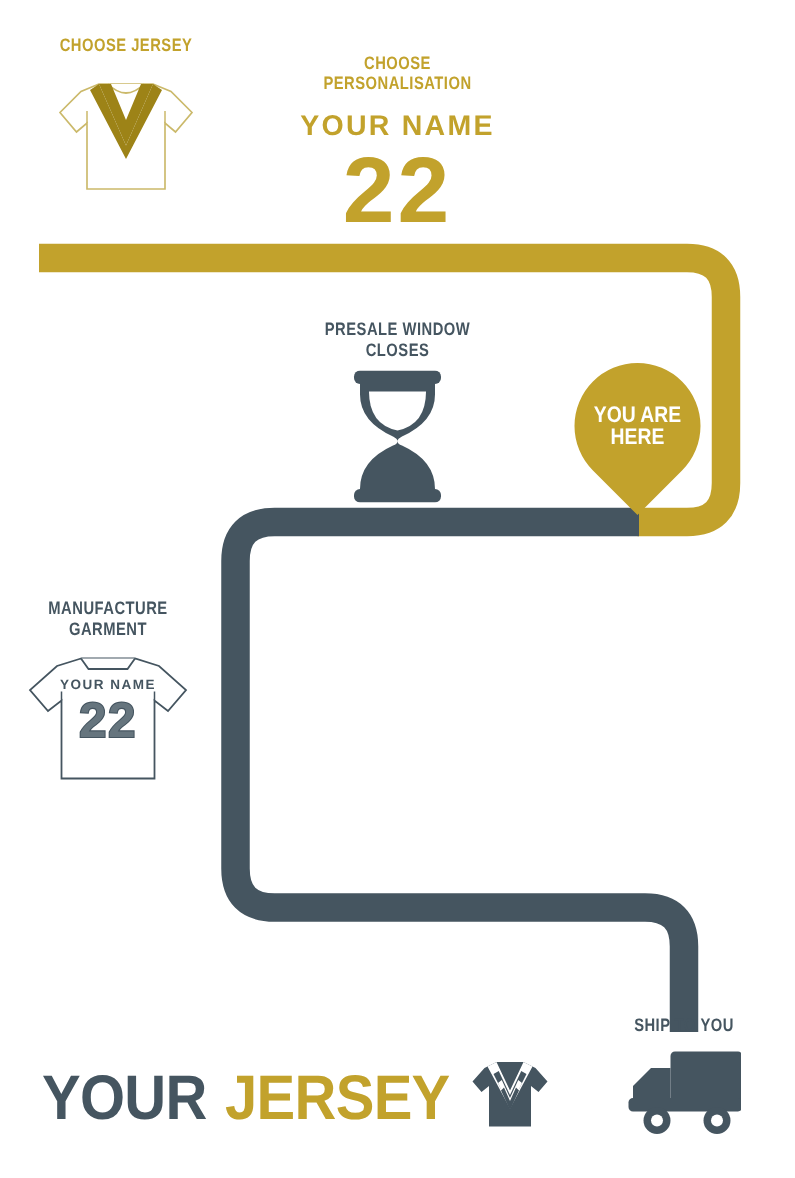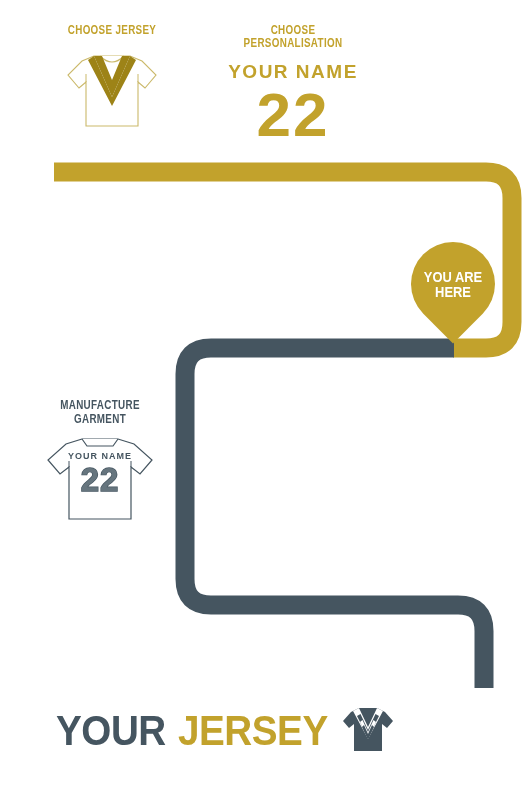--- a/index.html
+++ b/index.html
@@ -9,21 +9,20 @@
   }
   body {
     font-family: "Liberation Sans", sans-serif;
   }
   #canvas {
     position: relative;
     width: 494px;
     height: 785px;
     background: #ffffff;
     overflow: hidden;
-    margin-left: 28px;
   }
   .abs { position: absolute; }
 
   
   .cond {
     font-family: "Liberation Sans Narrow", "Liberation Sans", sans-serif;
     font-weight: bold;
     letter-spacing: 0.4px;
     transform: scaleX(0.82);
     transform-origin: center center;
@@ -117,32 +116,45 @@
         <path d="M76 38 L76 30" fill="none" stroke="#CBB96A" stroke-width="1"></path>
 
         <path d="M38 12 Q50 24 62 12" fill="#ffffff" stroke="#CBB96A" stroke-width="1.1"></path>
 
         <path d="M32 12 L50 53 L68 12 L60 12 L50 36 L40 12 Z" fill="#9D8317"></path>
         <path d="M32 12 L50 53 L68 12 L74 16 L50 62 L26 16 Z" fill="#9D8317"></path>
       </svg>
     </div>
   </div>
 
-  <div class="abs" style="left:190px;top:24px;width:150px;">
+  <div class="abs" style="left:190px;top:36px;width:150px;">
     <div class="cond step-title gold-txt">CHOOSE</div>
     <div class="cond step-title gold-txt">PERSONALISATION</div>
     <div class="abs" style="left:0;top:36px;width:150px;">
       <svg width="150" height="82" viewBox="0 0 150 82">
         <text x="75" y="18" text-anchor="middle" font-family="Liberation Sans Narrow, Liberation Sans, sans-serif" font-weight="bold" font-size="19" letter-spacing="1.5" fill="#C2A22C" stroke="#ffffff" stroke-width="0.7" paint-order="stroke">YOUR NAME</text>
         <text x="75" y="76" text-anchor="middle" font-family="Liberation Sans Narrow, Liberation Sans, sans-serif" font-weight="bold" font-size="62" letter-spacing="2" fill="#C2A22C" stroke="#ffffff" stroke-width="2.6" paint-order="stroke">22</text>
       </svg>
     </div>
   </div>
 
 
+  <div class="abs" style="left:195px;top:212px;width:140px;">
+    <div class="cond center-note slate-txt">PRESALE WINDOW</div>
+    <div class="cond center-note slate-txt">CLOSES</div>
+    <div class="abs" style="left:37px;top:35px;">
+      <svg width="66" height="88" viewBox="0 0 66 88">
+        <rect x="4" y="0" width="58" height="9" rx="4" fill="#455560"></rect>
+        <rect x="4" y="79" width="58" height="9" rx="4" fill="#455560"></rect>
+        <path d="M8 9 L58 9 L58 16 Q58 34 36 44 Q33 45.5 33 47 Q33 45.5 30 44 Q8 34 8 16 Z" fill="#455560"></path>
+        <path d="M14 14 Q14 36 33 40 Q52 36 52 14 Z" fill="#ffffff"></path>
+        <path d="M33 47 Q33 49 30 50 Q8 60 8 79 L58 79 Q58 60 36 50 Q33 49 33 47 Z" fill="#455560"></path>
+      </svg>
+    </div>
+  </div>
 
   <div class="abs" style="left:383px;top:242px;">
     <div id="you-are-here-pin">
       <div class="pin-label">
         <span>YOU ARE</span>
         <span>HERE</span>
       </div>
     </div>
   </div>
 
@@ -157,20 +169,34 @@
         <path d="M89 34 L89 28" fill="none" stroke="#455560" stroke-width="1"></path>
         <path d="M40 6 L45 13 L71 13 L76 6" fill="#ffffff" stroke="#455560" stroke-width="1.2"></path>
         <text x="58" y="26" text-anchor="middle" font-family="Liberation Sans Narrow, Liberation Sans, sans-serif" font-weight="bold" font-size="9" letter-spacing="1" fill="#455560">YOUR NAME</text>
         <text x="58" y="58" text-anchor="middle" font-family="Liberation Sans Narrow, Liberation Sans, sans-serif" font-weight="bold" font-size="33" letter-spacing="1" fill="#66757E" stroke="#455560" stroke-width="1.4" paint-order="stroke">22</text>
       </svg>
     </div>
 
   </div>
 
 
+  <div class="abs" style="left:396px;top:676px;width:120px;">
+    <div class="cond center-note slate-txt">SHIP TO YOU</div>
+    <div class="abs" style="left:20px;top:22px;">
+      <svg width="82" height="60" viewBox="0 0 82 60">
+        <rect x="31" y="3" width="48" height="37" rx="3" fill="#455560"></rect>
+        <path d="M31 14 L18 14 L6 26 L6 40 L31 40 Z" fill="#455560"></path>
+        <rect x="3" y="34" width="76" height="9" rx="3" fill="#455560"></rect>
+        <circle cx="22" cy="49" r="9" fill="#455560"></circle>
+        <circle cx="22" cy="49" r="4" fill="#ffffff"></circle>
+        <circle cx="62" cy="49" r="9" fill="#455560"></circle>
+        <circle cx="62" cy="49" r="4" fill="#ffffff"></circle>
+      </svg>
+    </div>
+  </div>
 
   <div class="abs" id="brand-logo" style="left:28px;top:705px;justify-content:center;">
     <span class="logo-word logo-your">YOUR</span>
     <span class="logo-word logo-jersey" style="margin-left:3px;">JERSEY</span>
     <span style="margin-left:1px;">
       <svg width="52" height="48" viewBox="0 0 52 48">
         <path d="M17 3 L9 7 L1 16 L7 23 L12 19 L12 46 L40 46 L40 19 L45 23 L51 16 L43 7 L35 3 Z" fill="#455560"></path>
         <path d="M17 3 L26 22 L35 3 L41 6 L26 34 L11 6 Z" fill="#ffffff"></path>
         <path d="M18.5 9 L26 25 L33.5 9 L37 11 L26 33 L15 11 Z" fill="#455560"></path>
         <path d="M20.5 15 L26 27 L31.5 15 L34 17 L26 34 L18 17 Z" fill="#ffffff"></path>

